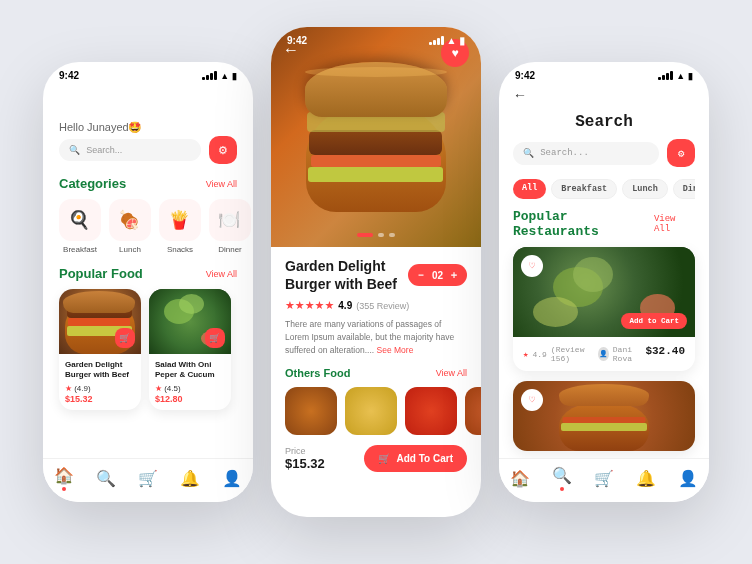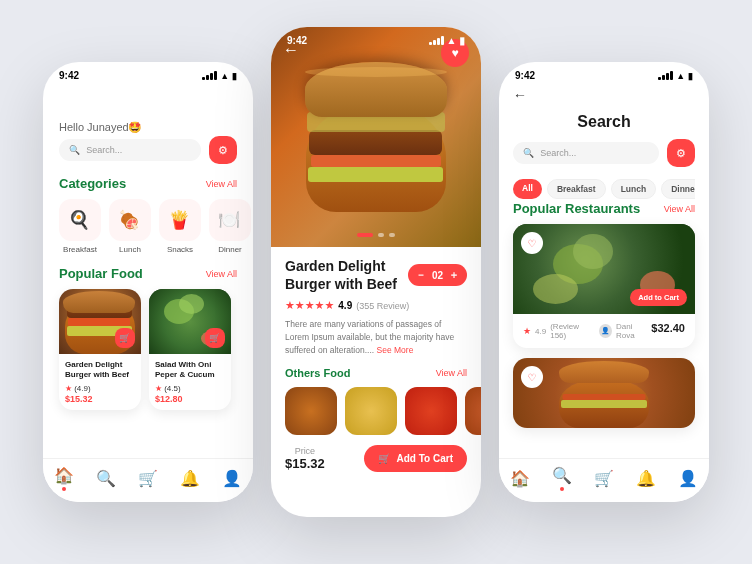--- a/index.html
+++ b/index.html
@@ -251,39 +251,39 @@
     }
     .other-item-bg {
       width: 100%;
       height: 100%;
     }
     .other1 { background: radial-gradient(circle, #c87020 0%, #8B4513 100%); }
     .other2 { background: radial-gradient(circle, #e8c050 0%, #c8a020 100%); }
     .other3 { background: radial-gradient(circle, #e04020 0%, #c02010 100%); }
     .other4 { background: radial-gradient(circle, #d06030 0%, #a04010 100%); }
 
-    .price-row { display: flex; justify-content: space-between; align-items: center; text-align: center; }
+    .price-row { display: flex; justify-content: space-between; align-items: center; }
     .price-label { font-size: 9px; color: #999; }
     .price-val { font-size: 13px; font-weight: 800; color: #1a1a1a; }
     .add-to-cart-btn {
       background: #ff4444;
       color: #fff;
       border-radius: 20px;
       padding: 8px 14px;
       font-size: 10px;
       font-weight: 700;
       display: flex;
       align-items: center;
       gap: 6px;
     }
 
     
-    .phone3-content { padding: 8px 14px; }
+    .phone3-content { padding: 8px 14px; font-family: Liberation Mono, monospace; }
     .search-title { font-size: 16px; font-weight: 700; text-align: center; margin-bottom: 8px; color: #1a1a1a; }
-    .filter-tabs { display: flex; gap: 5px; margin-bottom: 2px; flex-wrap: nowrap; overflow: hidden; }
+    .filter-tabs { display: flex; gap: 5px; margin-bottom: 10px; flex-wrap: nowrap; overflow: hidden; }
     .tab-pill {
       padding: 4px 9px;
       border-radius: 20px;
       font-size: 8.5px;
       font-weight: 600;
       white-space: nowrap;
     }
     .tab-pill.active { background: #ff4444; color: #fff; }
     .tab-pill.inactive { background: #f5f5f5; color: #555; border: 1px solid #eee; }
 

